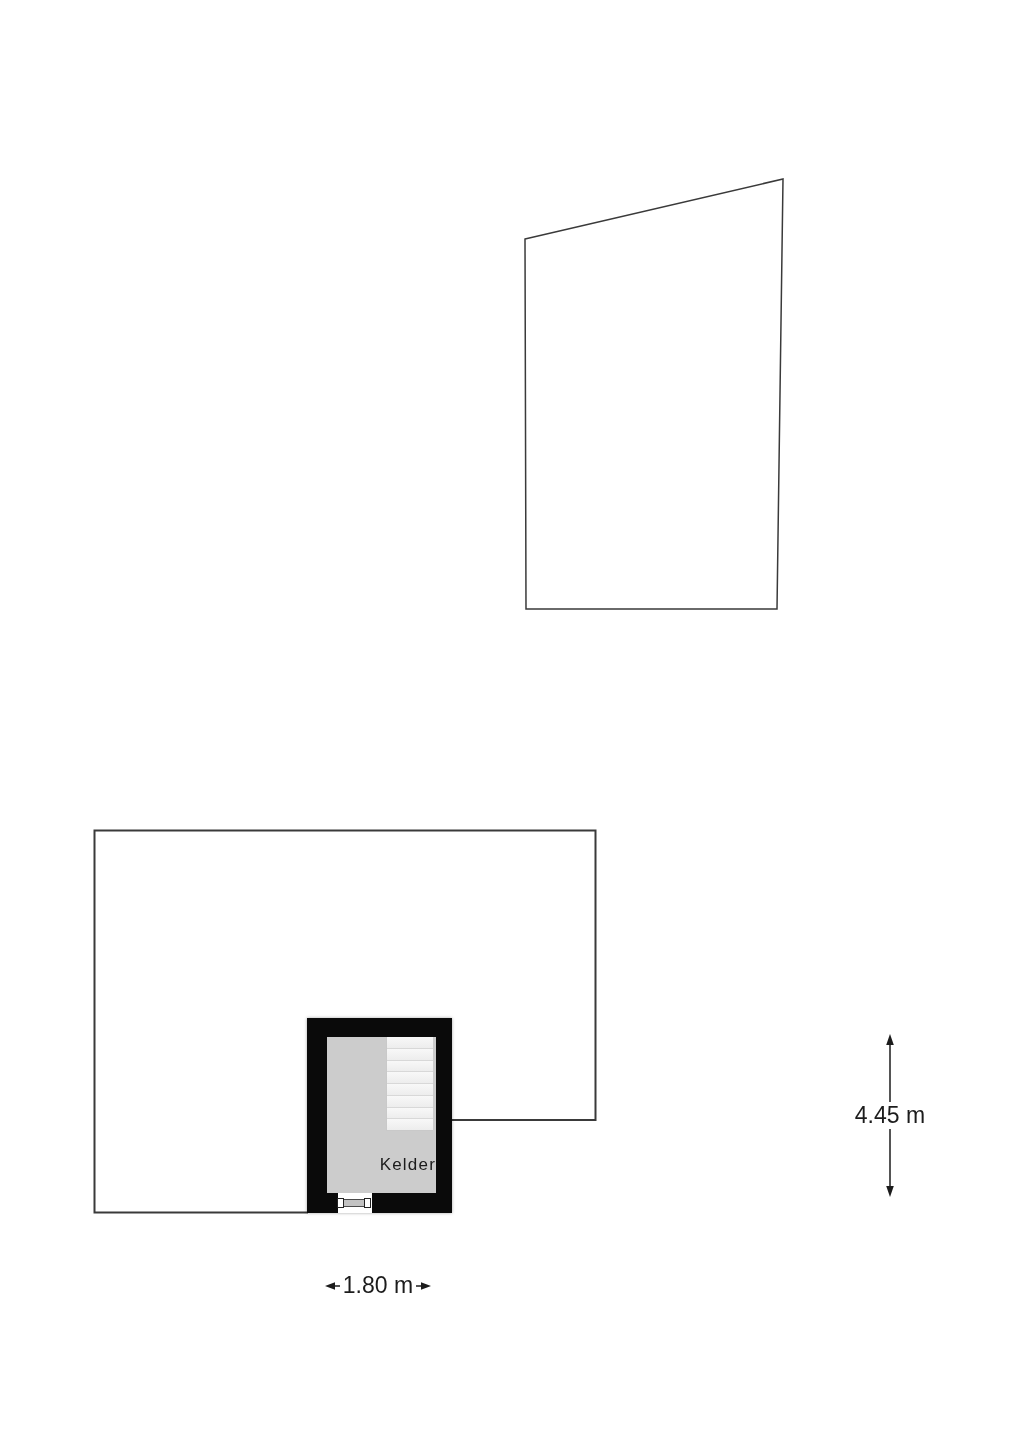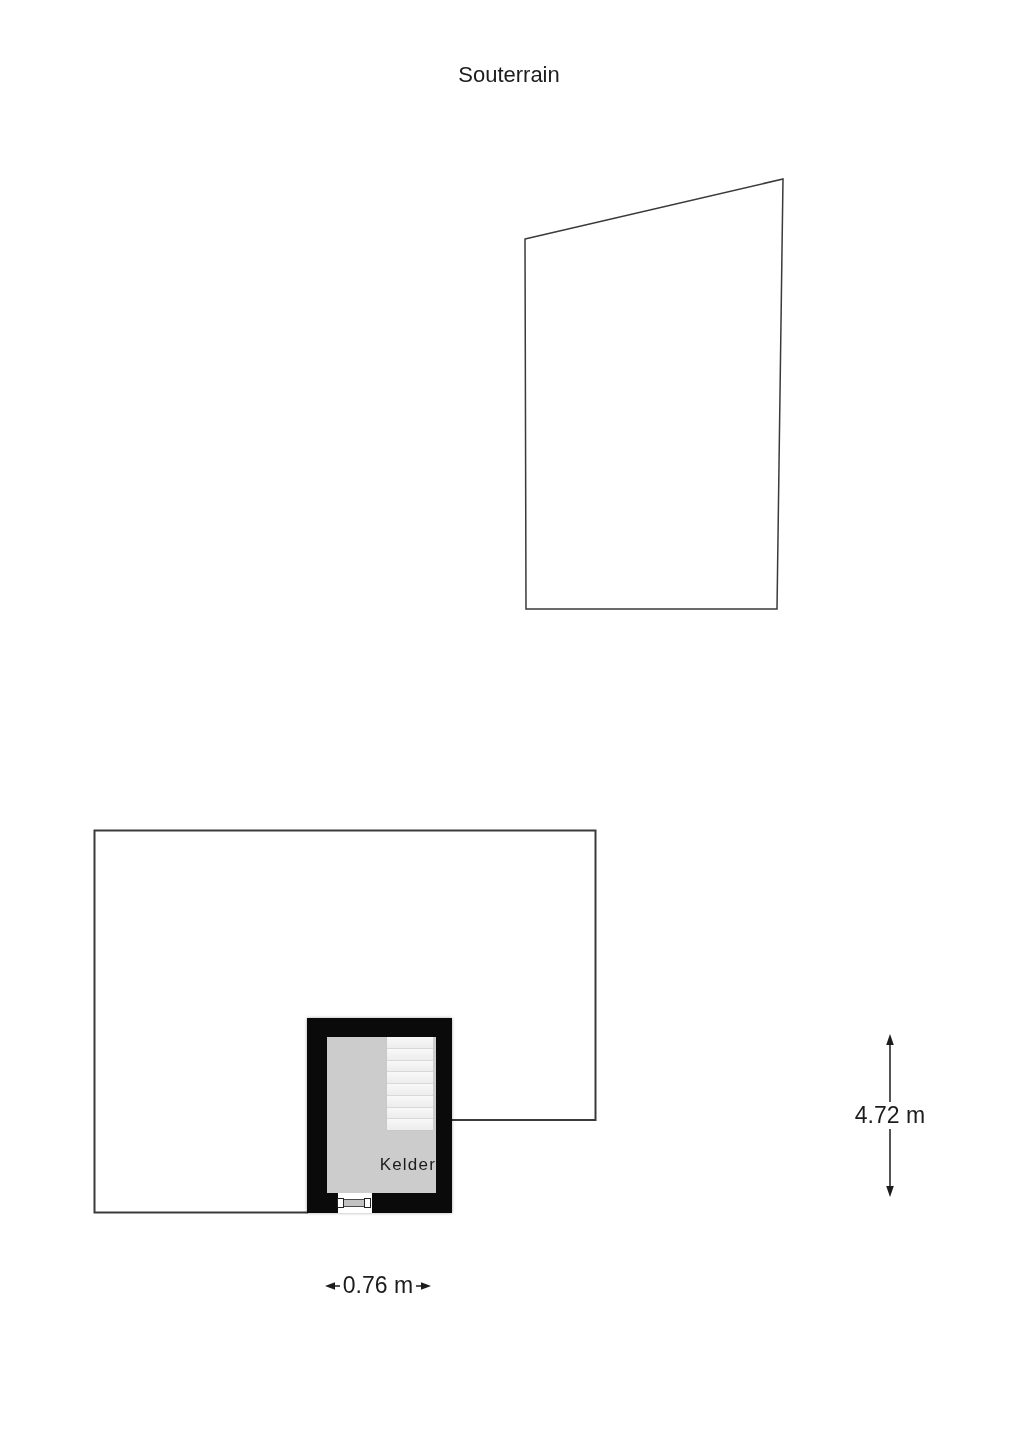--- a/index.html
+++ b/index.html
@@ -122,21 +122,20 @@
     left: 340px;
     top: 1272px;
     width: 76px;
   }
 </style>
 </head>
 <body>
 
 <div class="canvas">
 
-  <div class="floor-title">Souterrain</div>
 
   <svg class="plan-svg" viewBox="0 0 1018 1440">
 
     <polygon points="525,239 783,179 777,609 526,609" fill="#ffffff" stroke="#3a3a3a" stroke-width="1.5"></polygon>
 
     <path d="M 308,1212.5 H 94.5 V 830.5 H 595.5 V 1120 H 452" fill="none" stroke="#3a3a3a" stroke-width="2"></path>
 
     <g stroke="#1c1c1c" fill="#1c1c1c">
       <line x1="890" y1="1042" x2="890" y2="1189" stroke-width="1.5"></line>
       <polygon points="890,1034 886.2,1045 893.8,1045" stroke="none"></polygon>
@@ -166,17 +165,17 @@
     </div>
   </div>
 
   <div class="kelder-opening"></div>
   <div class="win-bar"></div>
   <div class="win-sq win-sq-left"></div>
   <div class="win-sq win-sq-right"></div>
 
   <div class="room-label">Kelder</div>
 
-  <div class="dim-label dim-vertical-label">4.72 m</div>
+  <div class="dim-label dim-vertical-label">4.45 m</div>
 
-  <div class="dim-label dim-horizontal-label">0.76 m</div>
+  <div class="dim-label dim-horizontal-label">1.80 m</div>
 
 </div>
 
 </body></html>

